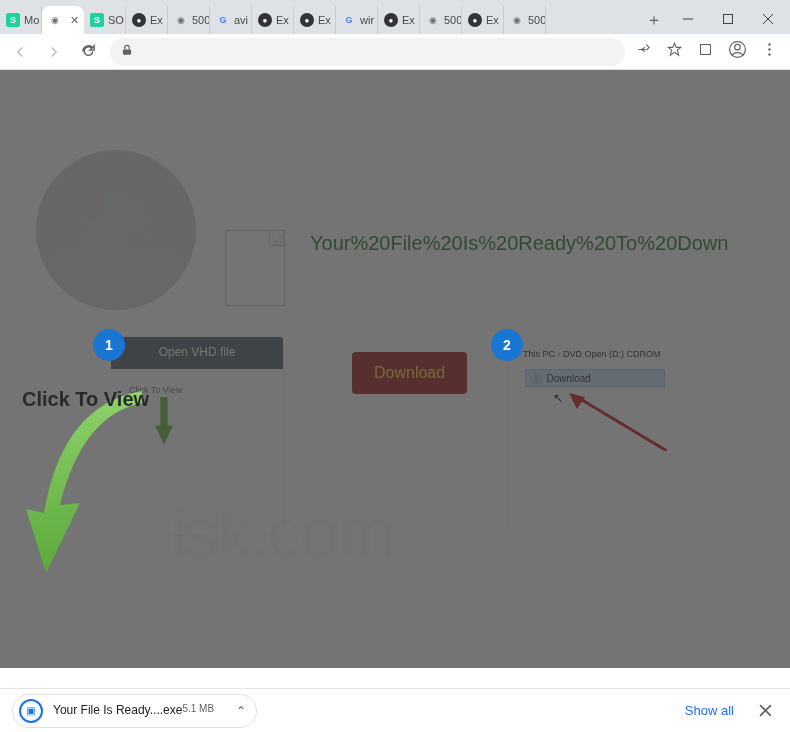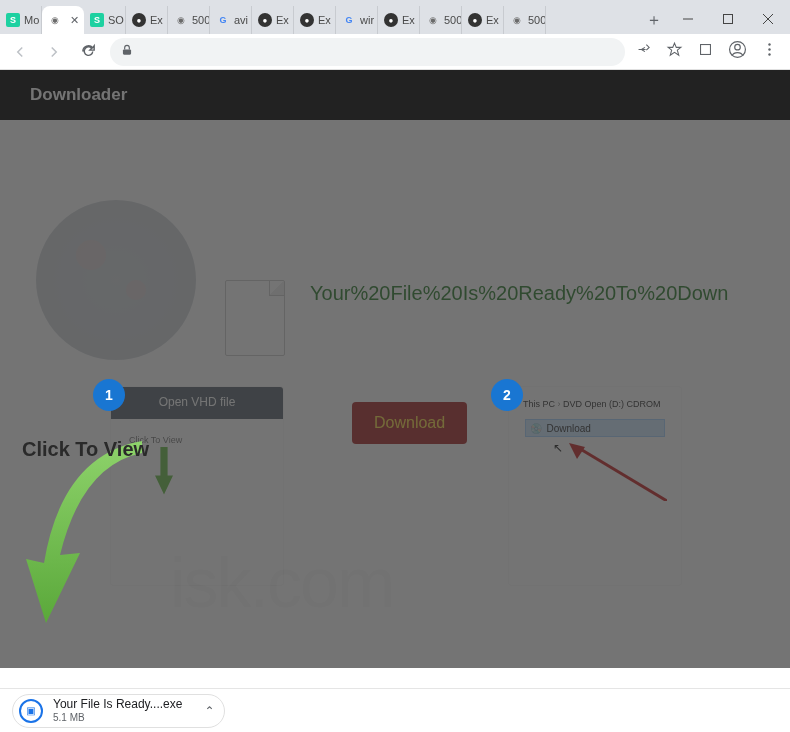--- a/index.html
+++ b/index.html
@@ -71,21 +71,21 @@
 .me-bread { position: absolute; top: 2px; left: 4px; font-size: 9px; color: #333; }
 .me-chev { font-size: 9px; color: #888; }
 .me-row { position: absolute; top: 22px; left: 6px; right: 6px; height: 18px; background: #cfe8ff; border: 1px solid #a8d4ff; display: flex; align-items: center; padding-left: 4px; font-size: 10px; color: #333; gap: 4px; }
 .me-cursor { position: absolute; top: 44px; left: 34px; font-size: 12px; color: #222; }
 .me-arrow { position: absolute; top: 44px; left: 48px; width: 100px; height: 60px; }
 
 
 .dl-shelf { position: absolute; bottom: 0; left: 0; right: 0; height: 44px; background: #fff; border-top: 1px solid #e5e5e5; display: flex; align-items: center; padding: 0 12px; z-index: 100; }
 .dl-item { display: flex; align-items: center; gap: 10px; border: 1px solid #e0e0e0; border-radius: 20px; padding: 4px 10px 4px 6px; height: 34px; }
 .dl-icon { width: 24px; height: 24px; border: 2px solid #1a73e8; border-radius: 50%; display: flex; align-items: center; justify-content: center; color: #1a73e8; font-size: 10px; }
-.dl-info { display: flex; flex-direction: column; line-height: 1.2; }
+.dl-info { display: flex; line-height: 1.2; }
 .dl-name { font-size: 12px; color: #202124; }
 .dl-size { font-size: 10px; color: #5f6368; }
 .dl-chev { margin-left: 12px; color: #5f6368; cursor: pointer; font-size: 12px; }
 .shelf-right { margin-left: auto; display: flex; align-items: center; gap: 18px; }
 .show-all { color: #1a73e8; font-size: 13px; cursor: pointer; }
 .shelf-close { width: 26px; height: 26px; border-radius: 50%; display: flex; align-items: center; justify-content: center; cursor: pointer; color: #5f6368; }
 </style>
 </head>
 <body>
 
@@ -205,23 +205,20 @@
         </svg></span>
     <span><svg width="17" height="17" viewBox="0 0 24 24">
           <circle cx="12" cy="5" r="1.7" fill="currentColor"></circle>
           <circle cx="12" cy="12" r="1.7" fill="currentColor"></circle>
           <circle cx="12" cy="19" r="1.7" fill="currentColor"></circle>
         </svg></span>
   </div>
 </div>
 
 <div class="page-wrap">
-  <div class="header-bar">
-    <span>Downloader</span>
-  </div>
   <div class="content">
     <div class="wm-circle"></div>
     <div class="wm-text">isk.com</div>
 
     <div class="file-icon"></div>
     <div class="headline">Your%20File%20Is%20Ready%20To%20Down</div>
 
     <div class="dl-btn">Download</div>
 
     <div class="step-card step1">
@@ -269,13 +266,22 @@
 
 <div class="dl-shelf">
   <div class="dl-item">
     <div class="dl-icon">▣</div>
     <div class="dl-info">
       <span class="dl-name">Your File Is Ready....exe</span>
       <span class="dl-size">5.1 MB</span>
     </div>
     <span class="dl-chev">⌃</span>
   </div>
+  <div class="shelf-right">
+    <span class="show-all">Show all</span>
+    <span class="shelf-close">
+      <svg width="13" height="13" viewBox="0 0 12 12">
+          <line x1="1" y1="1" x2="11" y2="11" stroke="currentColor" stroke-width="1.5"></line>
+          <line x1="11" y1="1" x2="1" y2="11" stroke="currentColor" stroke-width="1.5"></line>
+        </svg>
+    </span>
+  </div>
 </div>
 
 </body></html>

